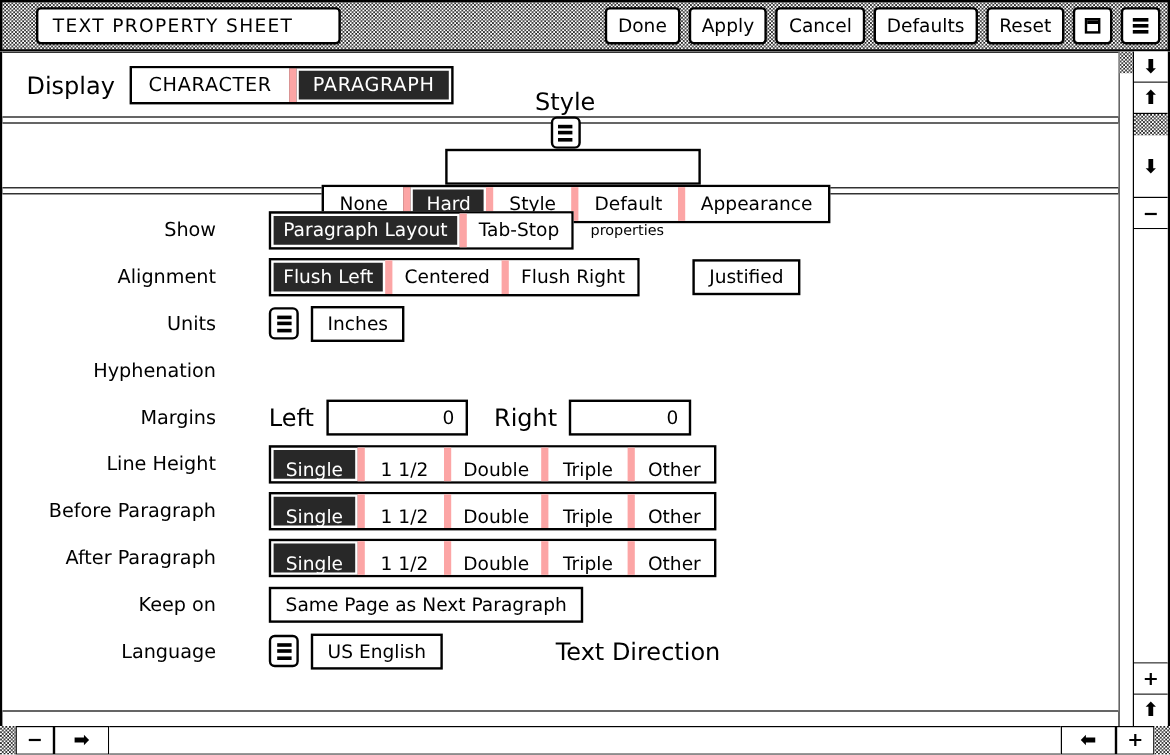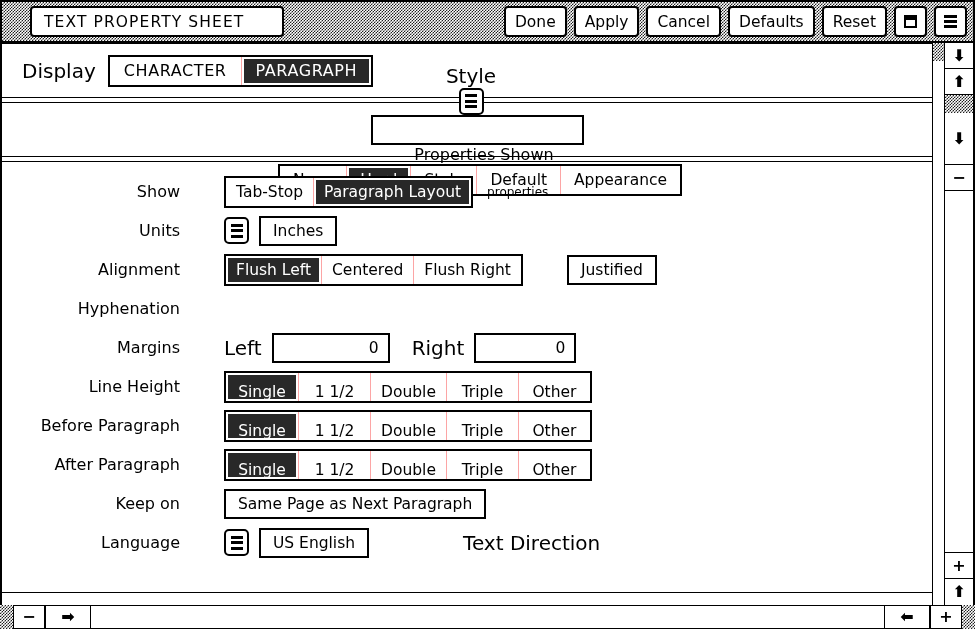--- a/index.html
+++ b/index.html
@@ -71,21 +71,21 @@
   .panel.display{height:55px;display:flex;align-items:center;padding-left:20px;}
   .panel.style{height:55px;display:flex;align-items:center;padding-left:20px;}
   .panel.main{height:432px;padding-top:10px;}
 
   .lbl{font-size:20px;white-space:nowrap;}
 
   
   .seg{display:inline-flex;border:2px solid #000;background:#fff;}
   .seg > .cell{
     box-sizing:border-box;
-    border-left:1px solid #fca5a5;
+    border-left:6px solid #fca5a5;
     background:#fff;
     display:flex;align-items:center;justify-content:center;
     padding:0 10px;height:26px;font-size:15.5px;white-space:nowrap;
   }
   .seg > .cell:first-child{border-left:none;}
   .seg > .cell.on{
     background:#282828;color:#fff;
     box-shadow:inset 0 0 0 2px #fff, inset 0 0 0 3px #282828;
   }
   .seg.tall > .cell{height:28px;}
@@ -236,21 +236,20 @@
         <span class="lbl">Style</span>
         <span style="width:10px"></span>
         <span class="menu-btn">
           <i></i>
             <i></i>
             <i></i>
         </span>
         <span class="field style-field">
           <span style="padding-left:8px"></span>
         </span>
-        <span class="props-label">Properties Shown</span>
         <span class="seg props-seg">
           <span class="cell">
             <span>None</span>
           </span>
           <span class="cell on">
             <span>Hard</span>
           </span>
           <span class="cell">
             <span>Style</span>
           </span>
@@ -263,63 +262,63 @@
         </span>
       </div>
     </div>
 
     <div class="panel main">
 
       <div class="row">
         <span class="rlabel">Show</span>
         <span class="rbody">
           <span class="seg tall">
-            <span class="cell">
-              <span>Tab-Stop</span>
-            </span>
             <span class="cell on">
               <span>Paragraph Layout</span>
             </span>
+            <span class="cell">
+              <span>Tab-Stop</span>
+            </span>
           </span>
           <span class="suffix">properties</span>
+        </span>
+      </div>
+
+      <div class="row">
+        <span class="rlabel">Alignment</span>
+        <span class="rbody">
+          <span class="seg tall">
+            <span class="cell on">
+              <span>Flush Left</span>
+            </span>
+            <span class="cell">
+              <span>Centered</span>
+            </span>
+            <span class="cell">
+              <span>Flush Right</span>
+            </span>
+          </span>
+          <span class="gap-l"></span>
+          <span class="btn">
+            <span>Justified</span>
+          </span>
         </span>
       </div>
 
       <div class="row">
         <span class="rlabel">Units</span>
         <span class="rbody">
           <span class="menu-btn">
               <i></i>
               <i></i>
               <i></i>
             </span>
           <span class="gap-s"></span>
           <span class="btn">
             <span>Inches</span>
-          </span>
-        </span>
-      </div>
-
-      <div class="row">
-        <span class="rlabel">Alignment</span>
-        <span class="rbody">
-          <span class="seg tall">
-            <span class="cell on">
-              <span>Flush Left</span>
-            </span>
-            <span class="cell">
-              <span>Centered</span>
-            </span>
-            <span class="cell">
-              <span>Flush Right</span>
-            </span>
-          </span>
-          <span class="gap-l"></span>
-          <span class="btn">
-            <span>Justified</span>
           </span>
         </span>
       </div>
 
       <div class="row">
         <span class="rlabel">Hyphenation</span>
       </div>
 
       <div class="row">
         <span class="rlabel">Margins</span>

